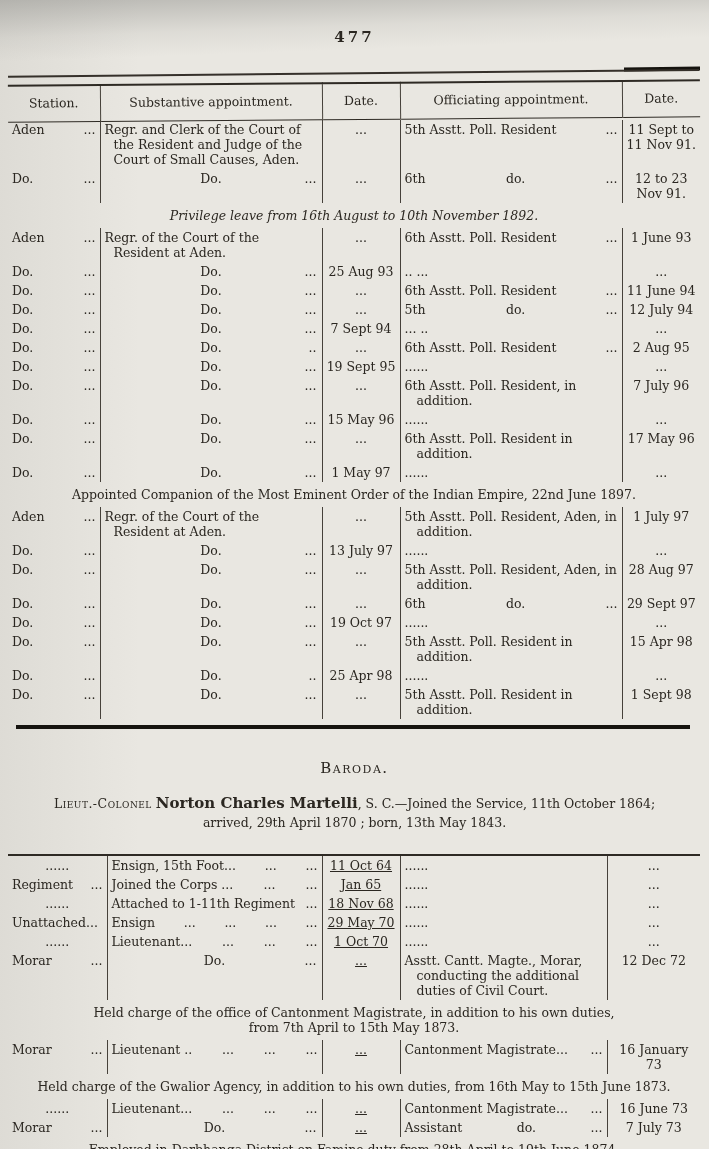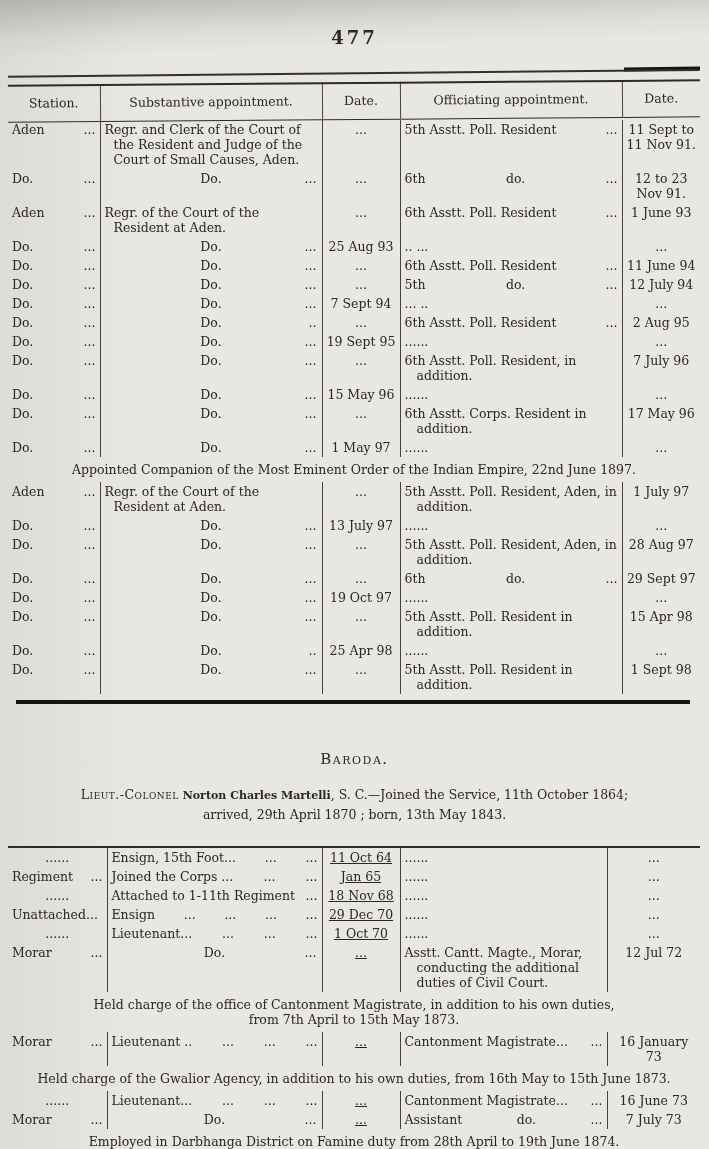--- a/index.html
+++ b/index.html
@@ -14,21 +14,21 @@
     font-size:12.5px;
     line-height:15px;
     background:
       linear-gradient(178deg, rgba(138,138,134,0.50) 0px, rgba(138,138,134,0.12) 38px, rgba(0,0,0,0) 62px),
       linear-gradient(90deg, rgba(120,118,112,0.10), rgba(0,0,0,0) 140px),
       #e9e7e1;
   }
   .pageno{
     text-align:center;
     font-weight:bold;
-    font-size:18px;
+    font-size:15px;
     letter-spacing:3px;
     margin-bottom:24px;
   }
   .thick-bar{
     position:absolute;top:67px;right:9px;width:76px;height:4px;background:#16140f;
     transform:rotate(-0.8deg);
   }
   .top-rule{
     height:2px;background:#35302a;margin:0 10px 11px 8px;
     transform:rotate(-0.55deg);transform-origin:right center;
@@ -59,26 +59,26 @@
   .c-of .fx .t{flex:1 1 auto;min-width:0;padding-left:12px;text-indent:-12px;}
   .c-of .fx.trio .t{flex:0 0 auto;padding-left:0;text-indent:0;}
   .c-ap .fx .t{padding-left:9px;text-indent:-9px;}
   .c-ap .fx.cen .t{padding-left:0;text-indent:0;}
   .d{flex:0 0 auto;white-space:nowrap;}
   .c-d1,.c-d2{text-align:center;}
   .note{text-align:center;margin:5px 12px;}
   .note.it{font-style:italic;}
   .bottom-rule{height:4px;background:#16140f;margin:6px 10px 0 8px;}
   .sec-head{
-    text-align:center;margin-top:48px;font-size:15px;letter-spacing:1.5px;
+    text-align:center;margin-top:32px;font-size:15px;letter-spacing:1.5px;
     font-variant:small-caps;
   }
   .intro{ text-align:center;margin:18px 40px 0 40px;line-height:19px;}
   .intro .rank{font-variant:small-caps;letter-spacing:0.5px;text-align:center;}
-  .intro .nm{font-weight:bold;font-size:11px;}
+  .intro .nm{font-weight:bold;font-size:15px;}
   .t2wrap{margin-top:22px;}
   .grp-first{border-top:2px solid #2e2a24;padding-top:2px;}
 </style>
 </head>
 <body>
 
 <div class="page">
   <div class="pageno">477</div>
   <div class="thick-bar"></div>
   <div class="top-rule"></div>
@@ -133,20 +133,21 @@
             <div class="tcell c-of bl">
               <div class="fx trio">
                 <span class="t">6th</span>
                 <span class="t2">do.</span>
                 <span class="d">...</span>
               </div>
             </div>
             <div class="tcell c-d2 bl"><span class="t">12 to 23 Nov 91.</span></div>
           </div>
         </div>
+        <div class="note it"><span>Privilege leave from 16th August to 10th November 1892.</span></div>
         <div class="tbl t1">
           <div class="trow">
             <div class="tcell c-st">
               <div class="fx">
                 <span class="t">Aden</span>
                 <span class="d">...</span>
               </div>
             </div>
             <div class="tcell c-ap bl">
               <div class="fx">
@@ -343,21 +344,21 @@
             </div>
             <div class="tcell c-ap bl">
               <div class="fx cen">
                 <span class="t">Do.</span>
                 <span class="d">...</span>
               </div>
             </div>
             <div class="tcell c-d1 bl"><span class="t">...</span></div>
             <div class="tcell c-of bl">
               <div class="fx">
-                <span class="t">6th  Asstt.  Corps.  Resident  in addition.</span>
+                <span class="t">6th  Asstt.  Poll.  Resident  in addition.</span>
               </div>
             </div>
             <div class="tcell c-d2 bl"><span class="t">17 May 96</span></div>
           </div>
           <div class="trow">
             <div class="tcell c-st">
               <div class="fx">
                 <span class="t">Do.</span>
                 <span class="d">...</span>
               </div>
@@ -635,21 +636,21 @@
             </div>
             <div class="tcell c-ap bl">
               <div class="fx">
                 <span class="t">Ensign</span>
                 <span class="d">...</span>
                 <span class="d">...</span>
                 <span class="d">...</span>
                 <span class="d">...</span>
               </div>
             </div>
-            <div class="tcell c-d1 bl"><span class="t">29 Dec 70</span></div>
+            <div class="tcell c-d1 bl"><span class="t">29 May 70</span></div>
             <div class="tcell c-of bl">
               <div class="fx cen">
                 <span class="t">......</span>
               </div>
             </div>
             <div class="tcell c-d2 bl"><span class="t">...</span></div>
           </div>
           <div class="trow">
             <div class="tcell c-st">
               <div class="fx cen">
@@ -684,21 +685,21 @@
                 <span class="t">Do.</span>
                 <span class="d">...</span>
               </div>
             </div>
             <div class="tcell c-d1 bl"><span class="t">...</span></div>
             <div class="tcell c-of bl">
               <div class="fx">
                 <span class="t">Asstt. Cantt. Magte., Morar, conducting the additional duties of Civil Court.</span>
               </div>
             </div>
-            <div class="tcell c-d2 bl"><span class="t">12 Jul 72</span></div>
+            <div class="tcell c-d2 bl"><span class="t">12 Dec 72</span></div>
           </div>
         </div>
         <div class="note"><span>Held charge of the office of Cantonment Magistrate, in addition to his own duties,</span><br><span>from 7th April to 15th May 1873.</span></div>
         <div class="tbl t2">
           <div class="trow">
             <div class="tcell c-st">
               <div class="fx">
                 <span class="t">Morar</span>
                 <span class="d">...</span>
               </div>

